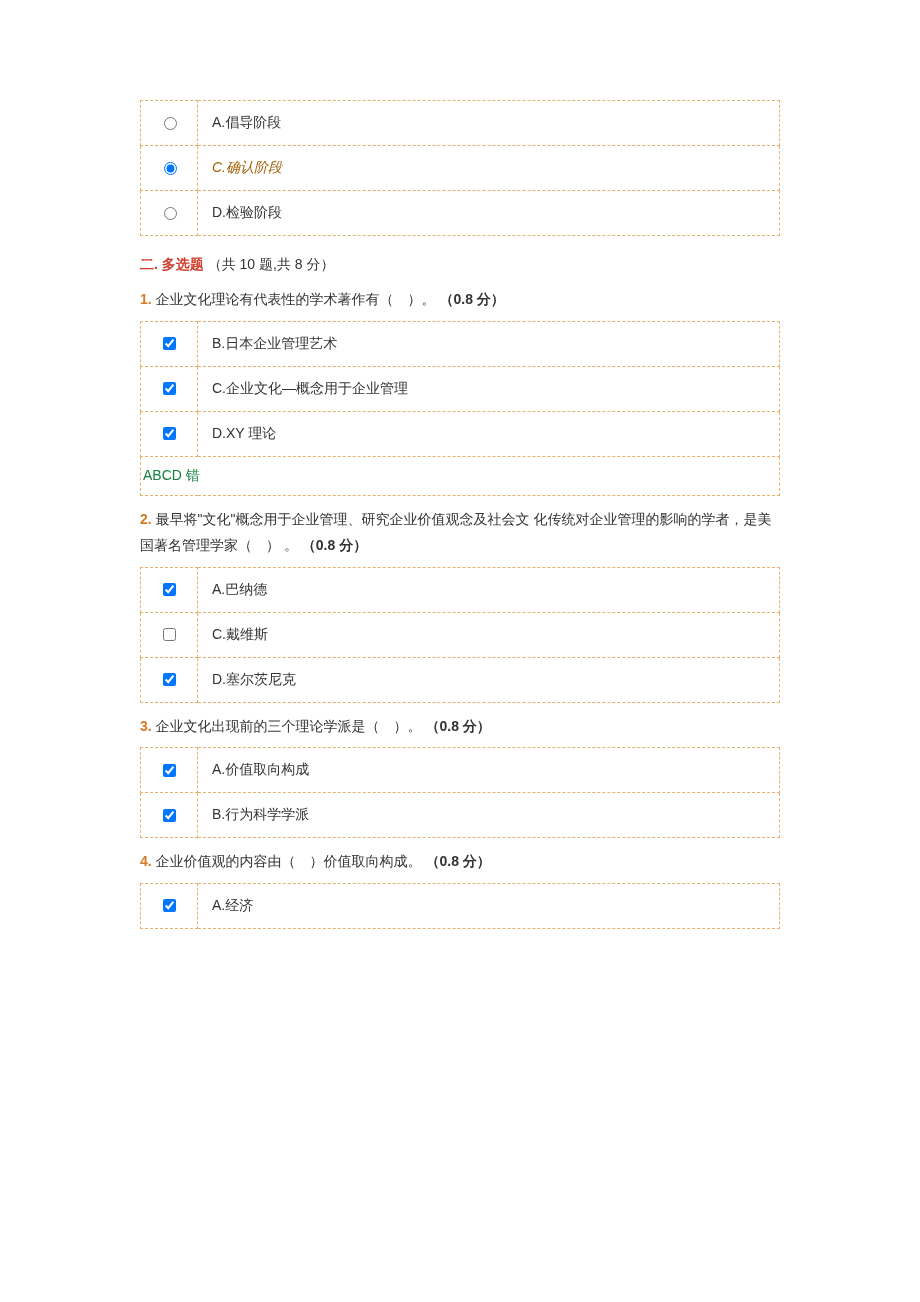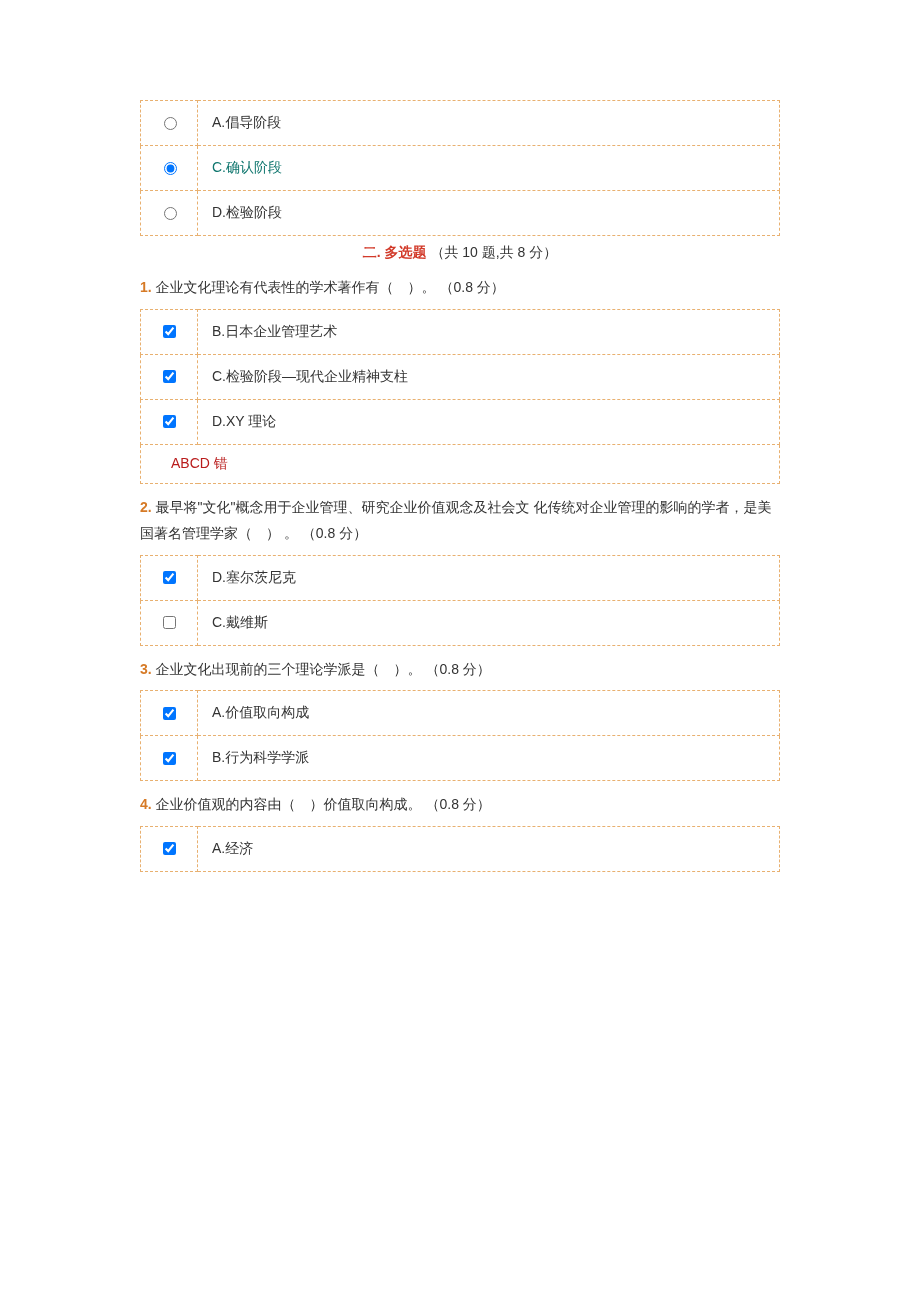--- a/index.html
+++ b/index.html
@@ -25,44 +25,44 @@
     width: 56px;
     text-align: center;
     vertical-align: middle;
     height: 44px;
   }
   .options-table .text-cell {
     padding: 4px 14px;
     vertical-align: middle;
   }
   .options-table .feedback-cell {
-    padding: 10px 30px;
-    color: #b91c1c;
+    padding: 10px 2px;
+    color: #15803d;
   }
   .selected-answer {
-    color: #0f766e;
+    color: #a16207;
+    font-style: italic;
   }
   .section-header {
-    margin: 8px 0 12px 0;
-    text-align: center;
+    margin: 20px 0 12px 0;
   }
   .section-title {
     color: #d23a2a;
     font-weight: bold;
   }
   .question {
     margin: 10px 0 8px 0;
     line-height: 1.9;
   }
   .qnum {
     color: #d67a26;
     font-weight: bold;
   }
   .bold {
-    font-weight: normal;
+    font-weight: bold;
   }
   input[type="radio"], input[type="checkbox"] {
     transform: scale(1.0);
   }
 </style>
 </head>
 <body>
 
 <table class="options-table">
   <tbody>
@@ -90,44 +90,48 @@
   <span class="qnum">1.</span><span> 企业文化理论有代表性的学术著作有（　）。 </span><span class="bold">（0.8 分）</span>
 </div>
 <table class="options-table">
   <tbody>
   <tr>
     <td class="input-cell"><input type="checkbox" checked="" style=""></td>
     <td class="text-cell"><span>B.日本企业管理艺术</span></td>
   </tr>
   <tr>
     <td class="input-cell"><input type="checkbox" checked="" style=""></td>
-    <td class="text-cell"><span>C.检验阶段—现代企业精神支柱</span></td>
+    <td class="text-cell"><span>C.企业文化—概念用于企业管理</span></td>
   </tr>
   <tr>
     <td class="input-cell"><input type="checkbox" checked="" style=""></td>
     <td class="text-cell"><span>D.XY 理论</span></td>
   </tr>
   <tr>
     <td class="feedback-cell" colspan="2"><span>ABCD 错</span></td>
   </tr>
 </tbody>
   </table>
 
 <div class="question">
   <span class="qnum">2.</span><span> 最早将"文化"概念用于企业管理、研究企业价值观念及社会文 化传统对企业管理的影响的学者，是美国著名管理学家（　） 。 </span><span class="bold">（0.8 分）</span>
 </div>
 <table class="options-table">
   <tbody>
-  <tr>
+      <tr>
     <td class="input-cell"><input type="checkbox" checked="" style=""></td>
-    <td class="text-cell"><span>D.塞尔茨尼克</span></td>
+    <td class="text-cell"><span>A.巴纳德</span></td>
   </tr>
   <tr>
     <td class="input-cell"><input type="checkbox" style=""></td>
     <td class="text-cell"><span>C.戴维斯</span></td>
+  </tr>
+  <tr>
+    <td class="input-cell"><input type="checkbox" checked="" style=""></td>
+    <td class="text-cell"><span>D.塞尔茨尼克</span></td>
   </tr>
 </tbody>
   </table>
 
 <div class="question">
   <span class="qnum">3.</span><span> 企业文化出现前的三个理论学派是（　）。 </span><span class="bold">（0.8 分）</span>
 </div>
 <table class="options-table">
   <tbody>
       <tr>

